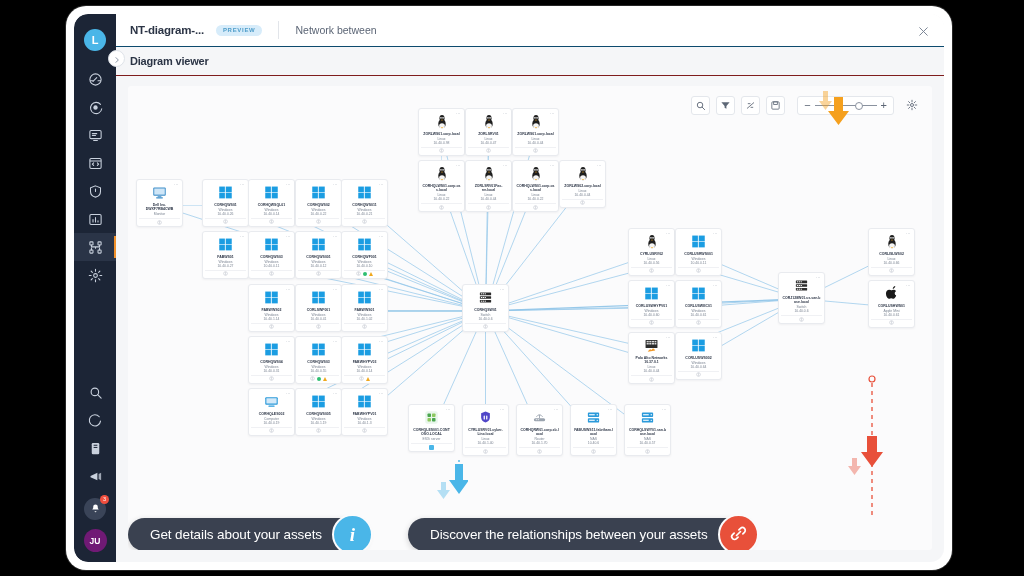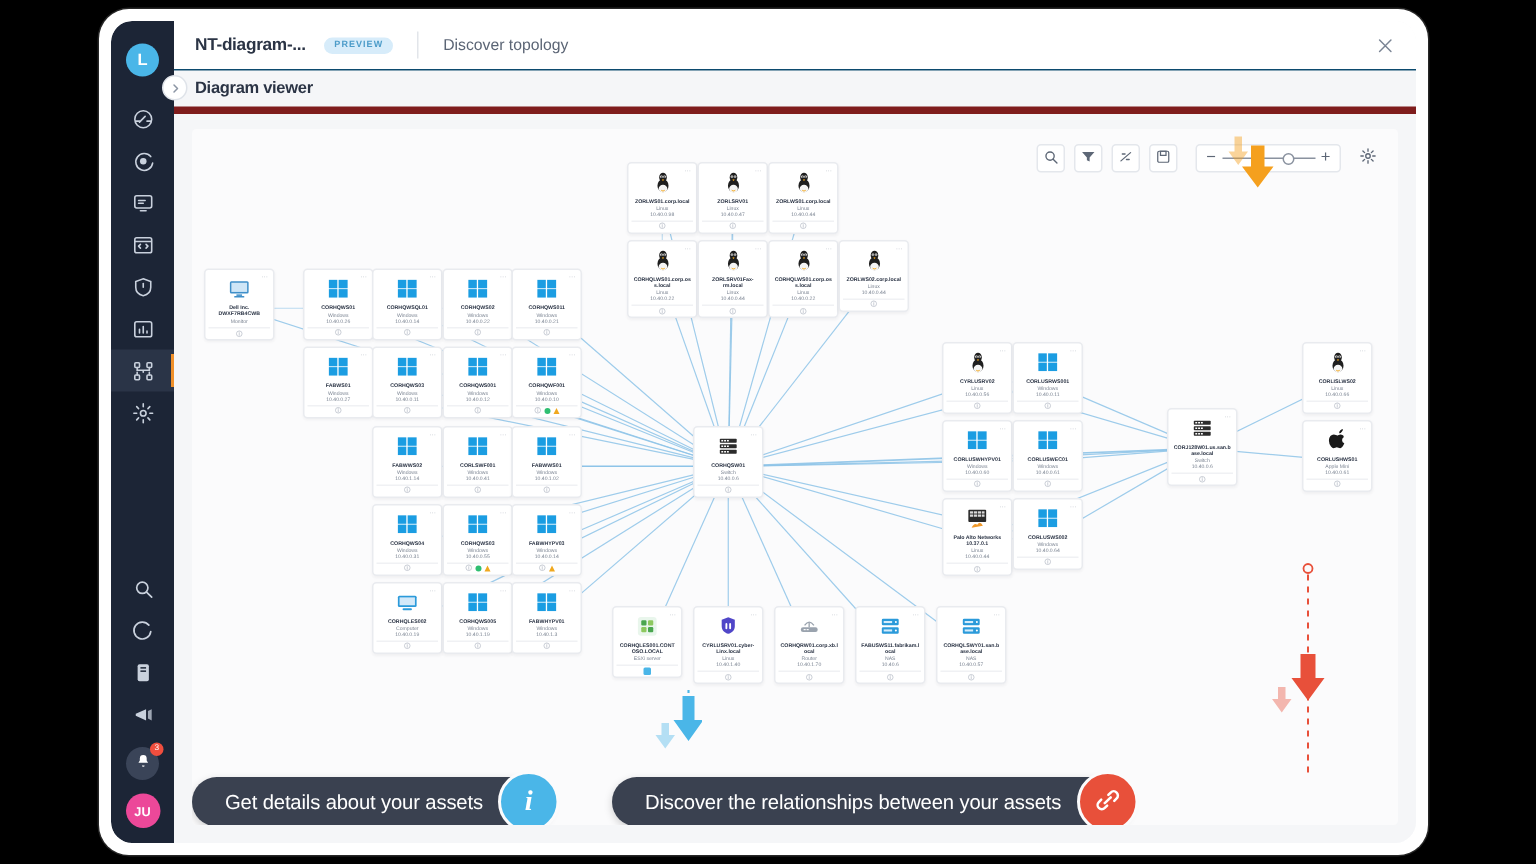--- a/index.html
+++ b/index.html
@@ -62,21 +62,21 @@
     margin-top: 8px;
   }
   .bell-badge {
     position: absolute; right: -3px; top: -3px;
     width: 9px; height: 9px; border-radius: 50%;
     background: #f04e3e; color: #fff;
     font-size: 5.5px; line-height: 9px; text-align: center;
   }
   .avatar {
     width: 23px; height: 23px; border-radius: 50%;
-    background: #ec4899; color: #fff;
+    background: #701a75; color: #fff;
     font-size: 8.5px; font-weight: bold;
     display: flex; align-items: center; justify-content: center;
     margin-top: 9px;
     text-align: center;
   }
 
   
   .content {
     position: absolute; left: 42px; top: 0;
     width: 828px; height: 548px;
@@ -114,21 +114,21 @@
     background: #fff; border: 1px solid #dfe3e9;
     display: flex; align-items: center; justify-content: center;
     color: #8b95a4; z-index: 6;
   }
   .collapse-btn svg { width: 8px; height: 8px; }
 
   
   .page-head {
     height: 29px; background: #f5f6f8;
     display: flex; align-items: center; padding-left: 14px;
-    border-bottom: 5px solid #7f1d1d;
+    border-bottom: 1px solid #7f1d1d;
   }
   .page-head span { font-size: 11px; font-weight: bold; color: #2b3445; letter-spacing: -0.2px; }
 
   
   .canvas-pad { padding: 10px 12px 12px 12px; background: #f5f6f8; height: 486px; }
   .canvas {
     position: relative; width: 100%; height: 100%;
     background: #fbfbfc; border-radius: 3px;
     overflow: hidden;
   }
@@ -356,21 +356,21 @@
           <div class="avatar">JU</div>
         </div>
       </div>
 
       <div class="content">
 
         <div class="tabbar">
           <div class="tab-title">NT-diagram-...</div>
           <div class="badge-preview">PREVIEW</div>
           <div class="tab-div"></div>
-          <div class="tab-sub">Discover topology</div>
+          <div class="tab-sub">Network between</div>
           <div class="tab-close">
             <span><svg viewBox="0 0 24 24" fill="none" stroke="currentColor" stroke-width="1.8">
                   <path d="M5 5l14 14M19 5L5 19" stroke-linecap="round"></path>
                 </svg></span>
           </div>
         </div>
 
         <div class="page-head">
           <span>Diagram viewer</span>
         </div>

